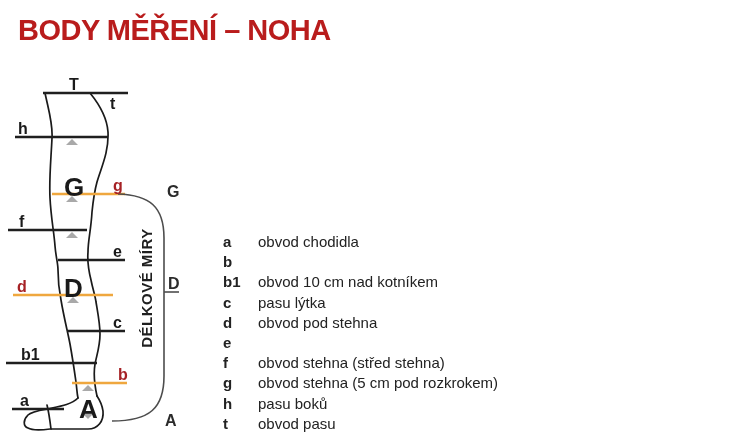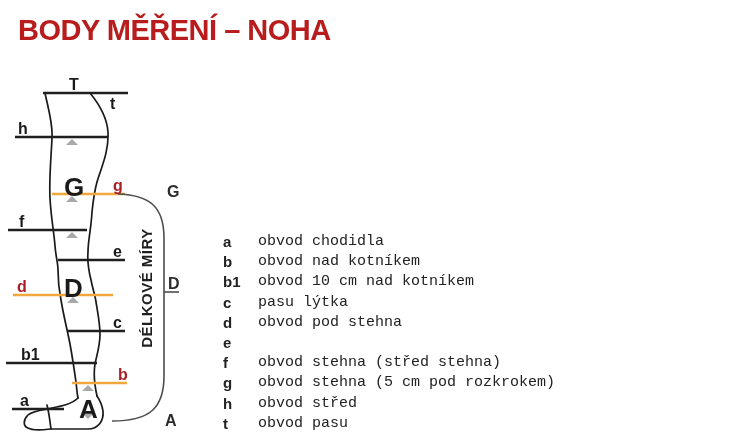--- a/index.html
+++ b/index.html
@@ -18,21 +18,21 @@
   .lbl{font-weight:bold;font-size:16px;fill:#1a1a1a;}
   .lbl-big{font-weight:bold;font-size:26px;fill:#1a1a1a;}
   .lbl-red{font-weight:bold;font-size:16px;fill:#a62125;}
   .lbl-bracket{font-weight:bold;font-size:16px;fill:#2b2b2b;}
   .vert-text{font-weight:bold;font-size:15px;fill:#1f1f1f;letter-spacing:0.5px;}
   .legend{
     position:absolute;left:223px;top:232px;font-size:15px;color:#222;
   }
   .legend-row{display:flex;height:20.2px;line-height:20.2px;align-items:center;}
   .legend-key{width:35px;font-weight:bold;flex:0 0 35px;}
-  .legend-label{white-space:nowrap;font-family:Liberation Mono, monospace;}
+  .legend-label{white-space:nowrap;}
 </style>
 </head>
 <body>
 
 <div class="stage">
 
   <div class="page-title">BODY MĚŘENÍ – NOHA</div>
 
   <svg class="diagram-svg" width="210" height="373" viewBox="0 68 210 373">
 
@@ -99,21 +99,20 @@
     <text class="vert-text" text-anchor="middle" transform="translate(152,288) rotate(-90)">DÉLKOVÉ MÍRY</text>
   </svg>
 
   <div class="legend">
     <div class="legend-row">
       <span class="legend-key">a</span>
       <span class="legend-label">obvod chodidla</span>
     </div>
     <div class="legend-row">
       <span class="legend-key">b</span>
-      <span class="legend-label">obvod nad kotníkem</span>
     </div>
     <div class="legend-row">
       <span class="legend-key">b1</span>
       <span class="legend-label">obvod 10 cm nad kotníkem</span>
     </div>
     <div class="legend-row">
       <span class="legend-key">c</span>
       <span class="legend-label">pasu lýtka</span>
     </div>
     <div class="legend-row">
@@ -126,21 +125,21 @@
     <div class="legend-row">
       <span class="legend-key">f</span>
       <span class="legend-label">obvod stehna (střed stehna)</span>
     </div>
     <div class="legend-row">
       <span class="legend-key">g</span>
       <span class="legend-label">obvod stehna (5 cm pod rozkrokem)</span>
     </div>
     <div class="legend-row">
       <span class="legend-key">h</span>
-      <span class="legend-label">obvod střed</span>
+      <span class="legend-label">pasu boků</span>
     </div>
     <div class="legend-row">
       <span class="legend-key">t</span>
       <span class="legend-label">obvod pasu</span>
     </div>
   </div>
 
 </div>
 
 </body></html>

